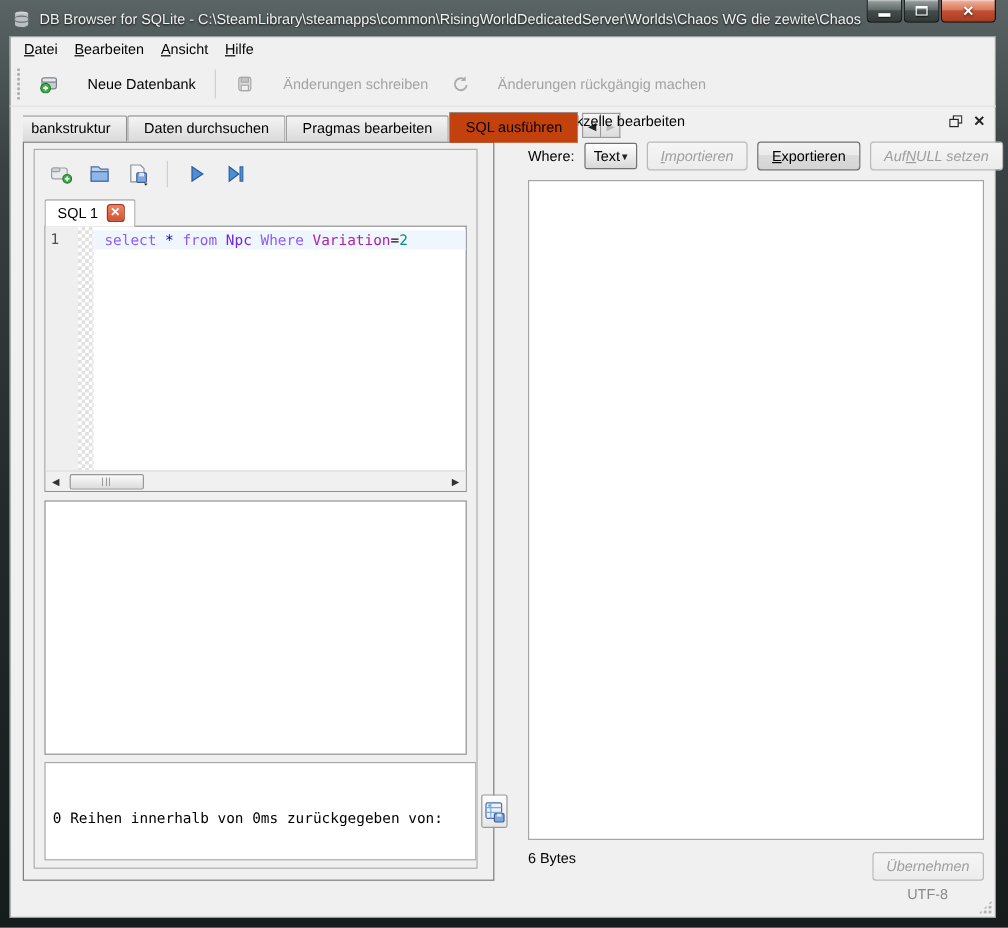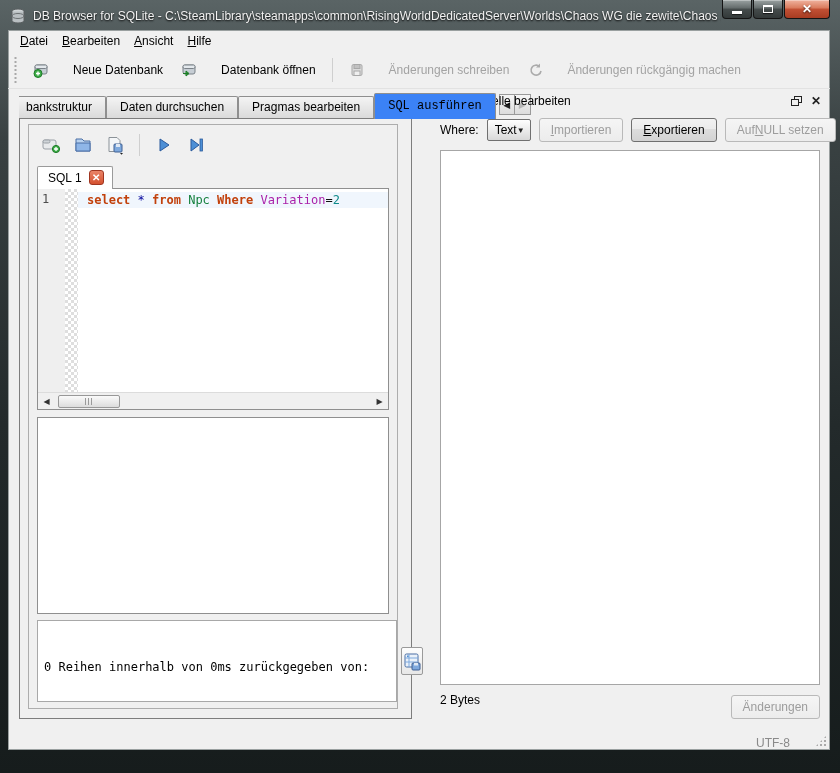--- a/index.html
+++ b/index.html
@@ -36,21 +36,21 @@
   }
   .win-btn.close {
     width:46px;
     background: linear-gradient(180deg,#f0b39f 0%, #d97a5c 45%, #c25135 50%, #a83c22 100%);
   }
   .glyph-min { width:10px; height:3px; background:#fff; margin-top:7px; box-shadow:0 1px 1px rgba(0,0,0,.6); }
   .glyph-max { width:10px; height:8px; border:1px solid #fff; border-top:2px solid #fff; box-shadow:0 1px 1px rgba(0,0,0,.6); }
   .glyph-close { color:#fff; font-weight:bold; font-size:12px; text-shadow:0 1px 2px rgba(0,0,0,.7); }
   
   .client {
-    flex:1; margin:0 10px 23px 8px; background:#f0f0f0;
+    flex:1; margin:0 10px 8px 8px; background:#f0f0f0;
     display:flex; flex-direction:column; min-height:0;
     box-shadow: inset 0 0 0 1px #9aa0a0;
   }
   
   .menubar { height:22px; display:flex; align-items:stretch; padding-left:5px; flex:none; }
   .menu-item { padding:4px 7px 0 7px; }
   .menu-item span { display:inline-block; }
   .menu-item span::first-letter { text-decoration:underline; }
   
   .toolbar { height:37px; display:flex; align-items:center; border-bottom:1px solid #e2e2e2; flex:none; }
@@ -69,22 +69,22 @@
   
   .tabbar { display:flex; align-items:flex-end; height:26px; flex:none; }
   .tab {
     height:22px; line-height:20px; padding:0 13px;
     background:linear-gradient(180deg,#f4f4f4,#dadada);
     border:1px solid #8f8f8f; border-bottom:none;
     border-radius:2px 2px 0 0; white-space:nowrap;
   }
   .tab.clipped { border-left:none; border-radius:0 2px 0 0; padding-left:7px; }
   .tab.active {
-    background:#3b82f6; height:26px; line-height:24px; margin-bottom:-1px;
-    position:relative; z-index:2; border-radius:2px 2px 0 0;font-family:Liberation Mono, monospace;
+    background:#c2410c; height:26px; line-height:24px; margin-bottom:-1px;
+    position:relative; z-index:2; border-radius:2px 2px 0 0;
   }
   .tab-scrollers { display:flex; margin-left:3px; margin-bottom:3px; }
   .tab-scroll {
     width:16px; height:21px; border:1px solid #9a9a9a; background:linear-gradient(180deg,#f6f6f6,#dcdcdc);
     display:flex; align-items:center; justify-content:center; font-size:9px; color:#222;
   }
   .tab-scroll + .tab-scroll { border-left:none; }
   .tab-scroll.disabled { color:#b8b8b8; }
   
   .pane {
@@ -113,23 +113,23 @@
   .gutter { width:27px; flex:none; background:#efefef; font-family:"DejaVu Sans Mono",monospace; font-size:12px; color:#4d4d4d; padding:3px 0 0 4px; }
   .fold-margin {
     width:13px; flex:none; background-color:#fff;
     background-image:
       linear-gradient(45deg,#dedede 25%,transparent 25%,transparent 75%,#dedede 75%),
       linear-gradient(45deg,#dedede 25%,transparent 25%,transparent 75%,#dedede 75%);
     background-size:6px 6px; background-position:0 0,3px 3px;
   }
   .code { flex:1; font-family:"DejaVu Sans Mono",monospace; font-size:12px; padding-top:3px; min-width:0; }
   .code-line { background:#f0f6fd; white-space:pre; padding:0 6px 0 9px; line-height:16px; }
-  .tk-kw { color:#c2410c; font-weight:bold; }
+  .tk-kw { color:#8b5cf6; font-weight:normal; }
   .tk-star { color:#00009b; }
-  .tk-table { color:#15803d; }
+  .tk-table { color:#6d28d9; }
   .tk-ident { color:#aa22aa; }
   .tk-op { color:#111; }
   .tk-num { color:#0e8a8a; }
   
   .hscroll { height:17px; flex:none; background:#f0f0f0; border-top:1px solid #dcdcdc; display:flex; align-items:center; }
   .scroll-arrow { width:17px; height:16px; display:flex; align-items:center; justify-content:center; font-size:8px; color:#333; }
   .scroll-thumb {
     width:62px; height:13px; margin-left:3px; border:1px solid #989898; border-radius:2px;
     background:linear-gradient(180deg,#fafafa,#dcdcdc); display:flex; align-items:center; justify-content:center;
   }
@@ -164,30 +164,30 @@
   }
   .combo-text { flex:1; }
   .combo-arrow { font-size:8px; color:#222; }
   .btn {
     height:24px; padding:3px 11px; border:1px solid #707070; border-radius:3px;
     background:linear-gradient(180deg,#f2f2f2,#ebebeb 45%,#dddddd 46%,#d3d3d3);
     display:flex; align-items:center; white-space:nowrap;
   }
   .btn span { display:inline-block; }
   .btn.accel-first span::first-letter { text-decoration:underline; }
-  .btn.disabled { border-color:#b9b9b9; background:linear-gradient(180deg,#f5f5f5,#ececec); color:#9d9d9d; }
+  .btn.disabled { border-color:#b9b9b9; background:linear-gradient(180deg,#f5f5f5,#ececec); color:#9d9d9d;font-style:italic; }
   .u { text-decoration:underline; }
   .cell-edit-area { flex:1; margin:2px 10px 0 21px; border:1px solid #a6a6a6; background:#fff; min-height:0; }
   .dock-footer { flex:none; display:flex; padding:8px 10px 4px 21px; }
   .footer-labels { flex:1; }
   .footer-labels div { line-height:15px; }
   .footer-labels div + div { margin-top:6px; }
   .apply-btn { align-self:flex-start; margin-top:2px; }
   
-  .statusbar { height:27px; flex:none; display:flex; align-items:flex-end; justify-content:flex-end; padding-right:40px; position:relative; }
+  .statusbar { height:27px; flex:none; display:flex; align-items:flex-start; justify-content:flex-end; padding-right:40px; position:relative; }
   .status-encoding { color:#8a8a8a; }
   .resize-grip {
     position:absolute; right:3px; bottom:3px; width:12px; height:12px;
     background-image:
       radial-gradient(circle,#aaa 1px, transparent 1.3px);
     background-size:4px 4px;
     clip-path: polygon(100% 0, 100% 100%, 0 100%);
   }
 </style>
 </head>
@@ -227,28 +227,20 @@
     <div class="toolbar">
       <div class="tb-grip"></div>
       <div class="tb-btn">
         <svg class="icon16" viewBox="0 0 16 16">
           <rect x="2" y="3" width="12" height="9" rx="2" fill="#c6cdd4" stroke="#7b8289"></rect>
           <rect x="2" y="3" width="12" height="3.5" rx="1.5" fill="#e3e8ec" stroke="#7b8289"></rect>
           <circle cx="5" cy="11.5" r="4" fill="#3fae49" stroke="#1d7a27"></circle>
           <path d="M5 9.5 v4 M3 11.5 h4" stroke="#fff" stroke-width="1.4"></path>
         </svg>
         <span>Neue Datenbank</span>
-      </div>
-      <div class="tb-btn">
-        <svg class="icon16" viewBox="0 0 16 16">
-          <rect x="2" y="3" width="12" height="9" rx="2" fill="#c6cdd4" stroke="#7b8289"></rect>
-          <rect x="2" y="3" width="12" height="3.5" rx="1.5" fill="#e3e8ec" stroke="#7b8289"></rect>
-          <path d="M2 11.5 h5 M5 9 l3 2.5 -3 2.5 z" fill="#3fae49" stroke="#1d7a27"></path>
-        </svg>
-        <span>Datenbank öffnen</span>
       </div>
       <div class="tb-sep"></div>
       <div class="tb-btn disabled">
         <svg class="icon16" viewBox="0 0 16 16">
           <rect x="3" y="2.5" width="10" height="11" rx="1.5" fill="#dcdcdc" stroke="#a8a8a8"></rect>
           <rect x="5" y="2.5" width="6" height="4" fill="#c2c2c2" stroke="#a8a8a8"></rect>
           <rect x="5" y="9" width="6" height="4.5" fill="#efefef" stroke="#a8a8a8"></rect>
         </svg>
         <span>Änderungen schreiben</span>
       </div>
@@ -392,24 +384,24 @@
               <span>Auf </span>
               <span class="u">N</span>
               <span>ULL setzen</span>
             </div>
         </div>
 
         <div class="cell-edit-area"></div>
 
         <div class="dock-footer">
           <div class="footer-labels">
-            <div>2 Bytes</div>
+            <div>6 Bytes</div>
           </div>
           <div class="btn disabled apply-btn">
-              <span>Änderungen</span>
+              <span>Übernehmen</span>
             </div>
         </div>
       </div>
 
     </div>
 
     <div class="statusbar">
       <span class="status-encoding">UTF-8</span>
       <div class="resize-grip"></div>
     </div>

